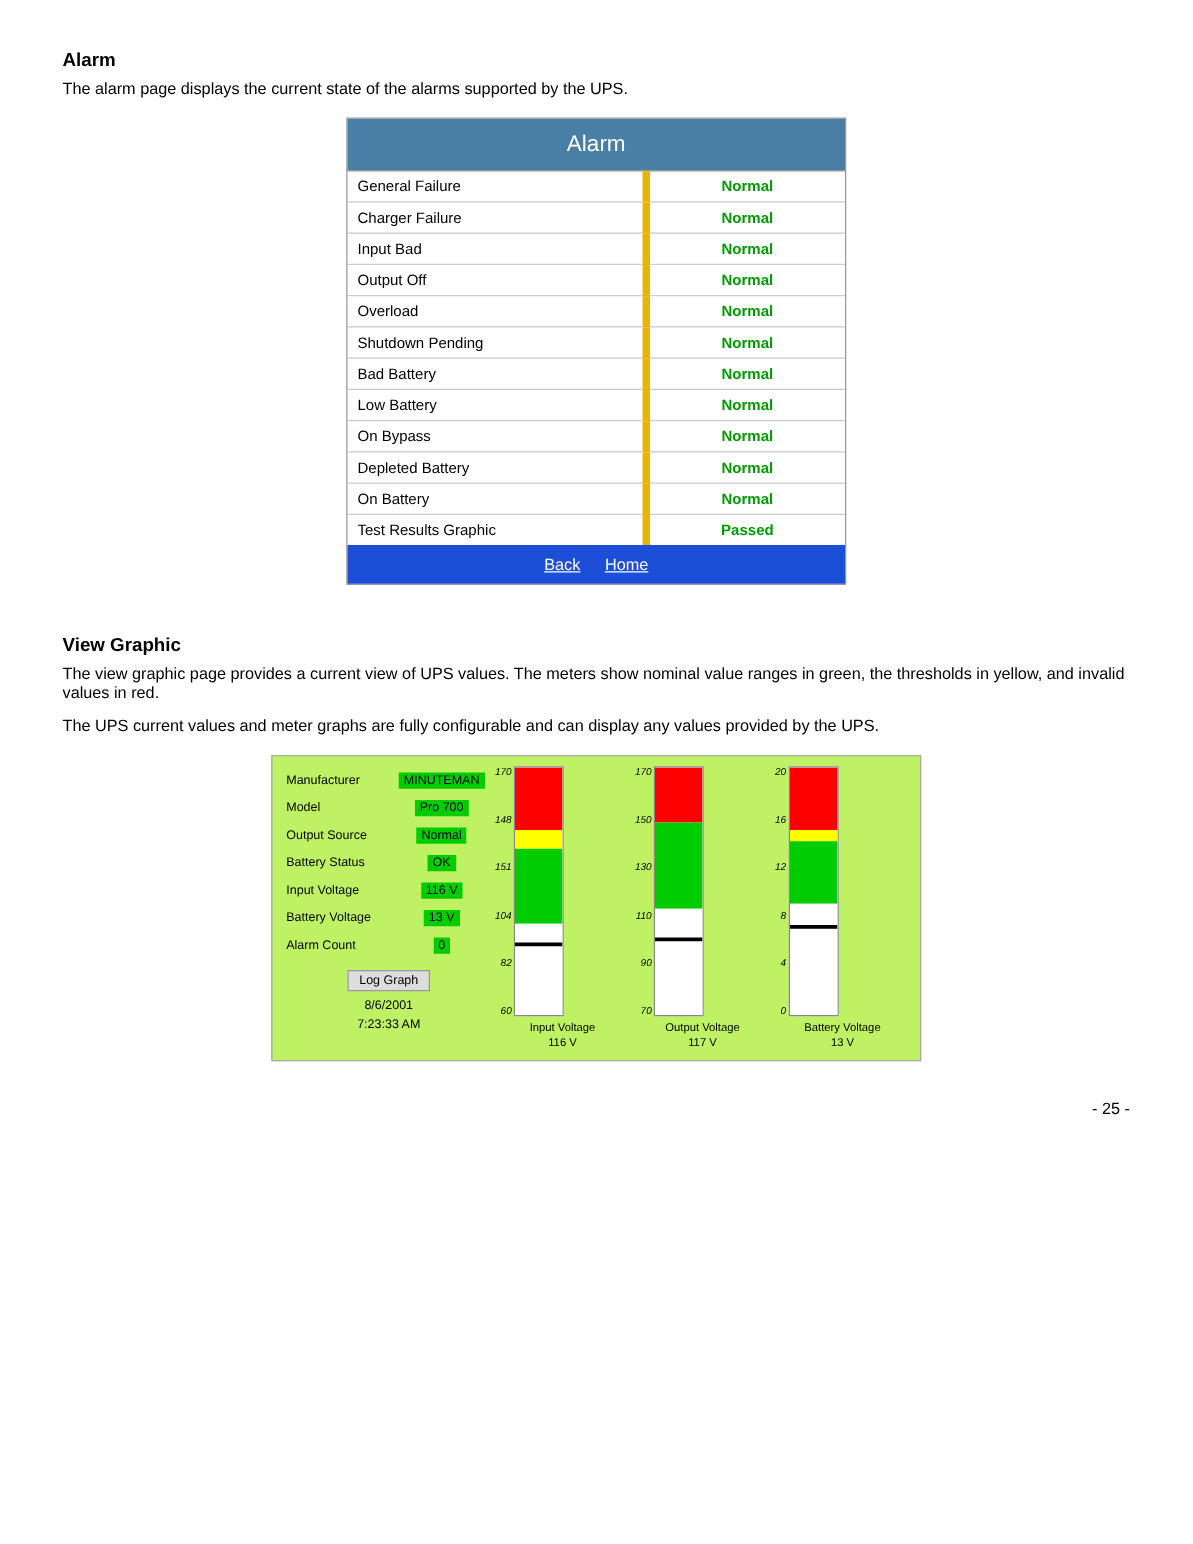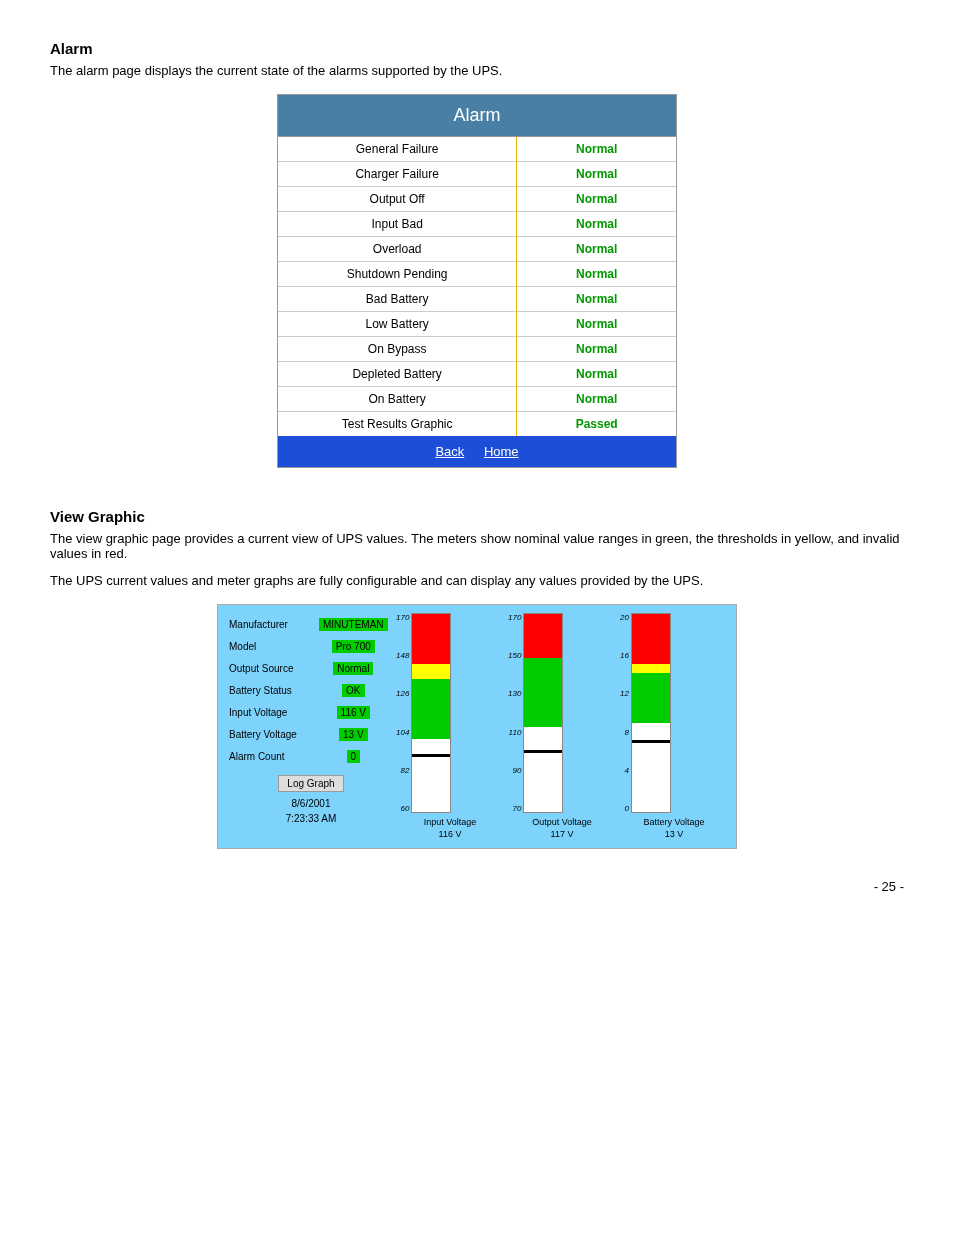--- a/index.html
+++ b/index.html
@@ -47,23 +47,22 @@
       border-bottom: 1px solid #ccc;
     }
     .alarm-table tr:last-child {
       border-bottom: none;
     }
     .alarm-table td {
       padding: 5px 8px;
       font-size: 12px;
     }
     .alarm-table td:first-child {
-      border-right: 1px solid #eab308;
+      border-right: 6px solid #eab308;
       width: 60%;
-      text-align: center;
     }
     .alarm-table td:last-child {
       text-align: center;
       font-weight: bold;
     }
     .status-normal {
       color: #009900;
     }
     .status-passed {
       color: #009900;
@@ -90,21 +89,21 @@
       margin-bottom: 12px;
     }
     .view-graphic-section .section-desc3 {
       font-size: 13px;
       margin-bottom: 16px;
     }
 
     
     .graphic-panel {
       border: 1px solid #aaa;
-      background: #7dd3fc;
+      background: #bef264;
       width: 520px;
       margin: 0 auto;
       padding: 8px;
       display: flex;
       flex-direction: row;
     }
     .graphic-left {
       width: 170px;
       flex-shrink: 0;
     }
@@ -225,25 +224,25 @@
       <tbody id="alarm-tbody">
           <tr>
             <td>General Failure</td>
             <td class="status-normal">Normal</td>
           </tr>
           <tr>
             <td>Charger Failure</td>
             <td class="status-normal">Normal</td>
           </tr>
           <tr>
+            <td>Input Bad</td>
+            <td class="status-normal">Normal</td>
+          </tr>
+          <tr>
             <td>Output Off</td>
-            <td class="status-normal">Normal</td>
-          </tr>
-          <tr>
-            <td>Input Bad</td>
             <td class="status-normal">Normal</td>
           </tr>
           <tr>
             <td>Overload</td>
             <td class="status-normal">Normal</td>
           </tr>
           <tr>
             <td>Shutdown Pending</td>
             <td class="status-normal">Normal</td>
           </tr>
@@ -328,21 +327,21 @@
         </div>
       </div>
     </div>
 
     <div class="graphic-charts" id="charts-container">
         <div class="chart-col">
           <div class="chart-wrapper">
             <div class="y-axis">
               <span>170</span>
               <span>148</span>
-              <span>126</span>
+              <span>151</span>
               <span>104</span>
               <span>82</span>
               <span>60</span>
             </div>
             <div class="bar-container" style="position: relative;">
               <div class="bar-segment" style="height: 37%; background-color: rgb(255, 255, 255);"></div>
               <div class="bar-segment" style="height: 30%; background-color: rgb(0, 204, 0);"></div>
               <div class="bar-segment" style="height: 8%; background-color: rgb(255, 255, 0);"></div>
               <div class="bar-segment" style="height: 25%; background-color: rgb(255, 0, 0);"></div>
               <div class="needle" style="bottom: 28%;"></div>

